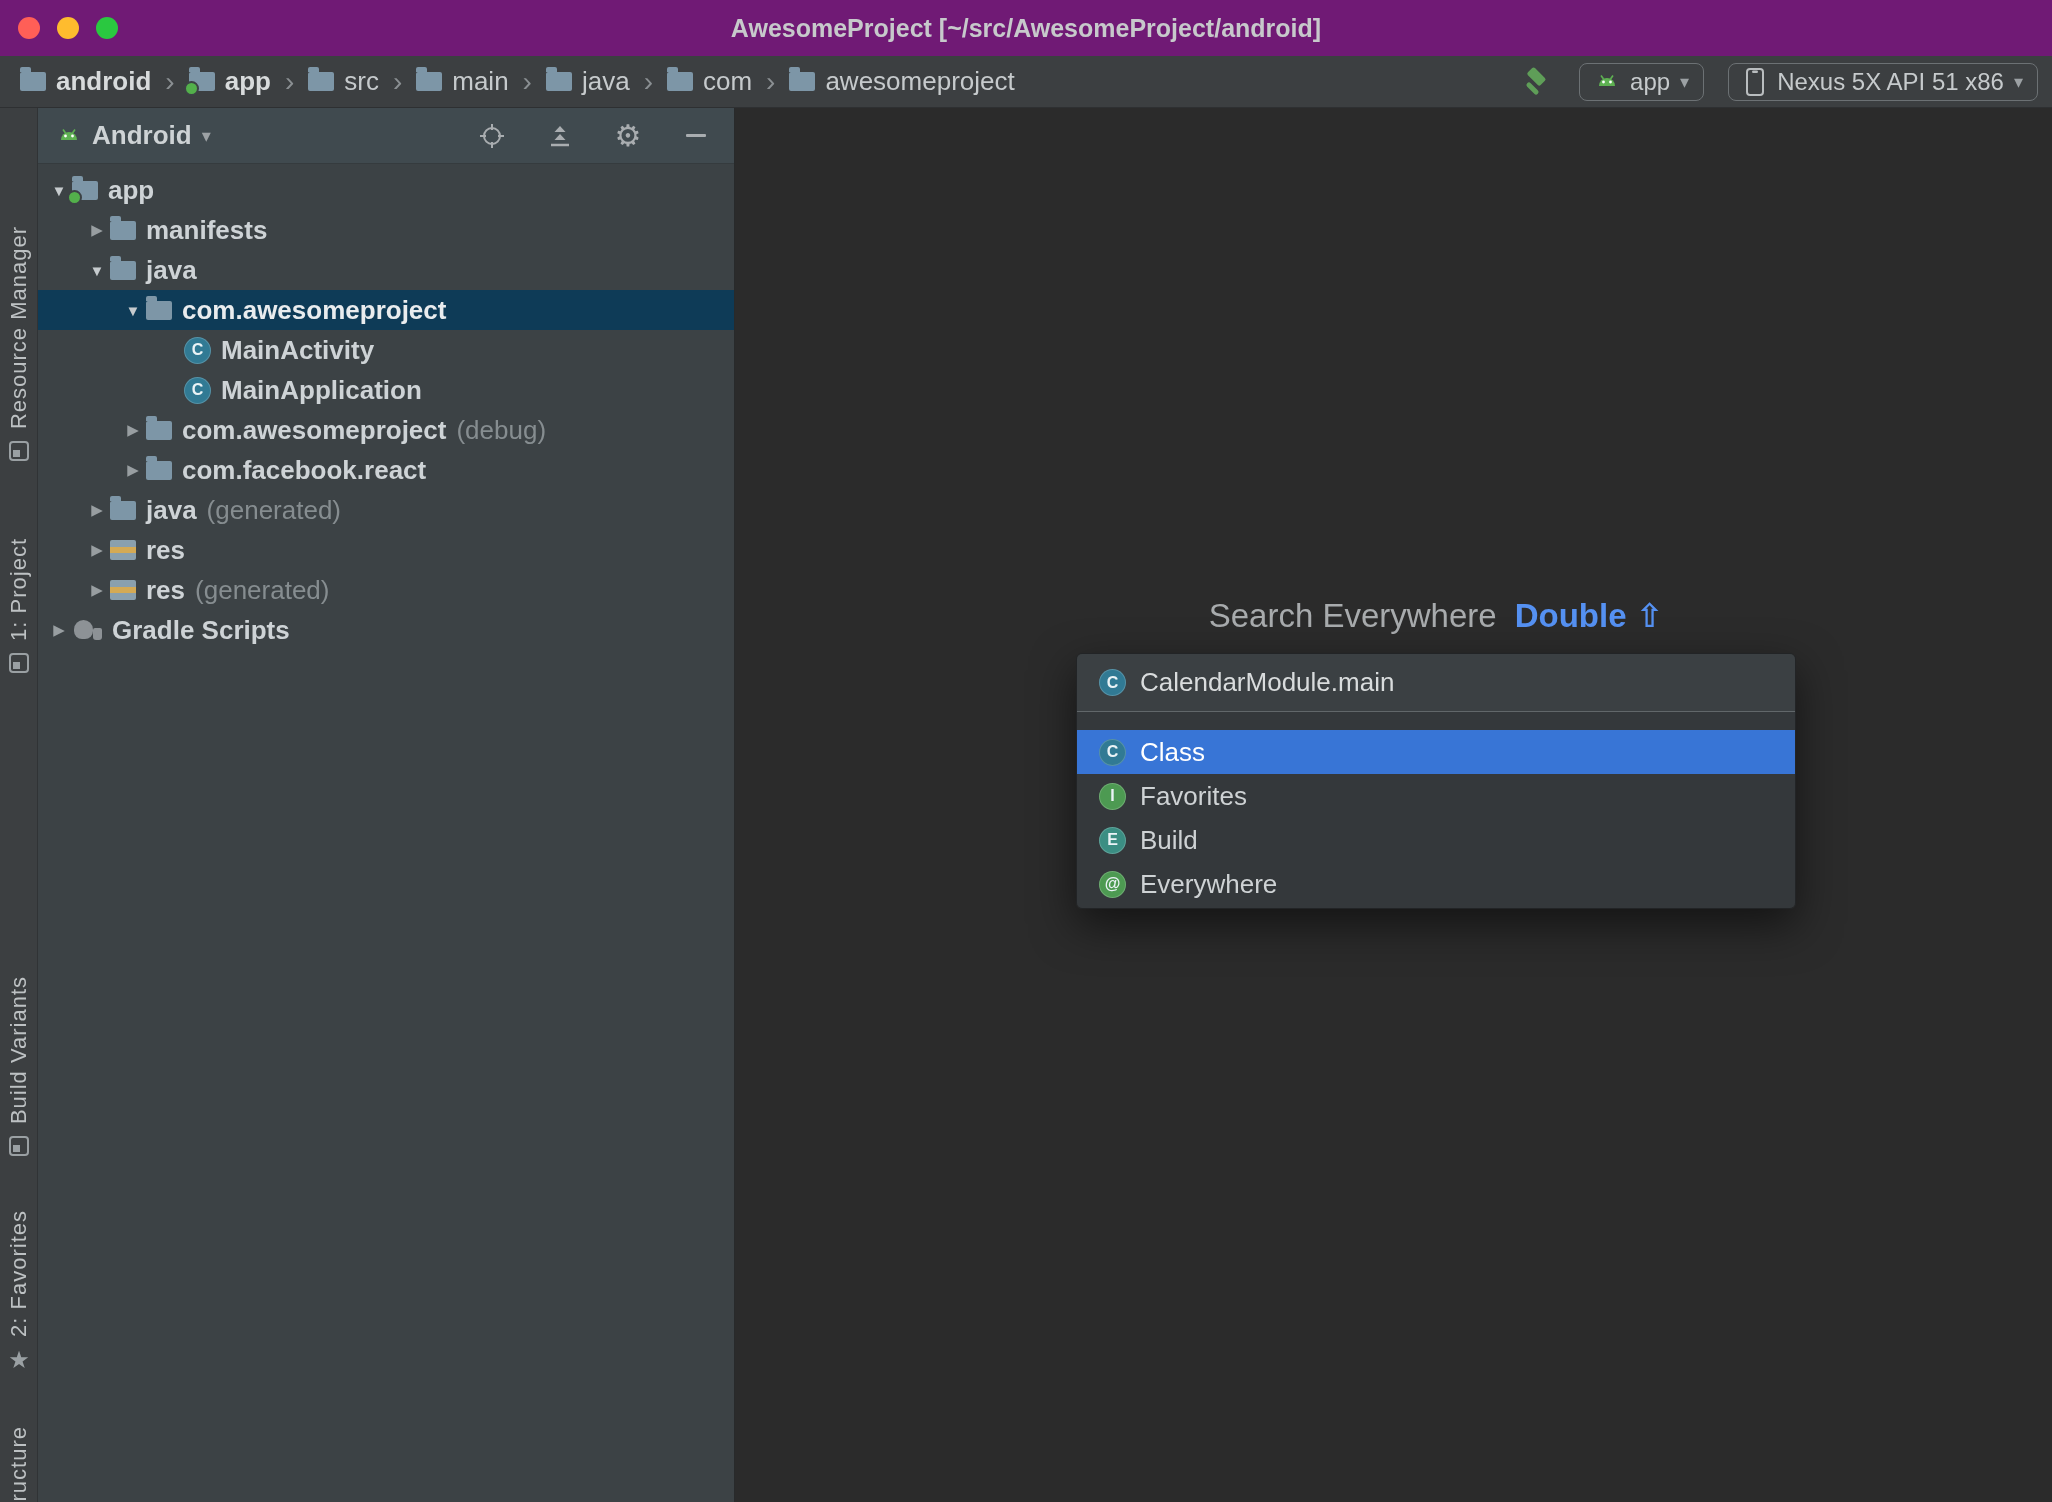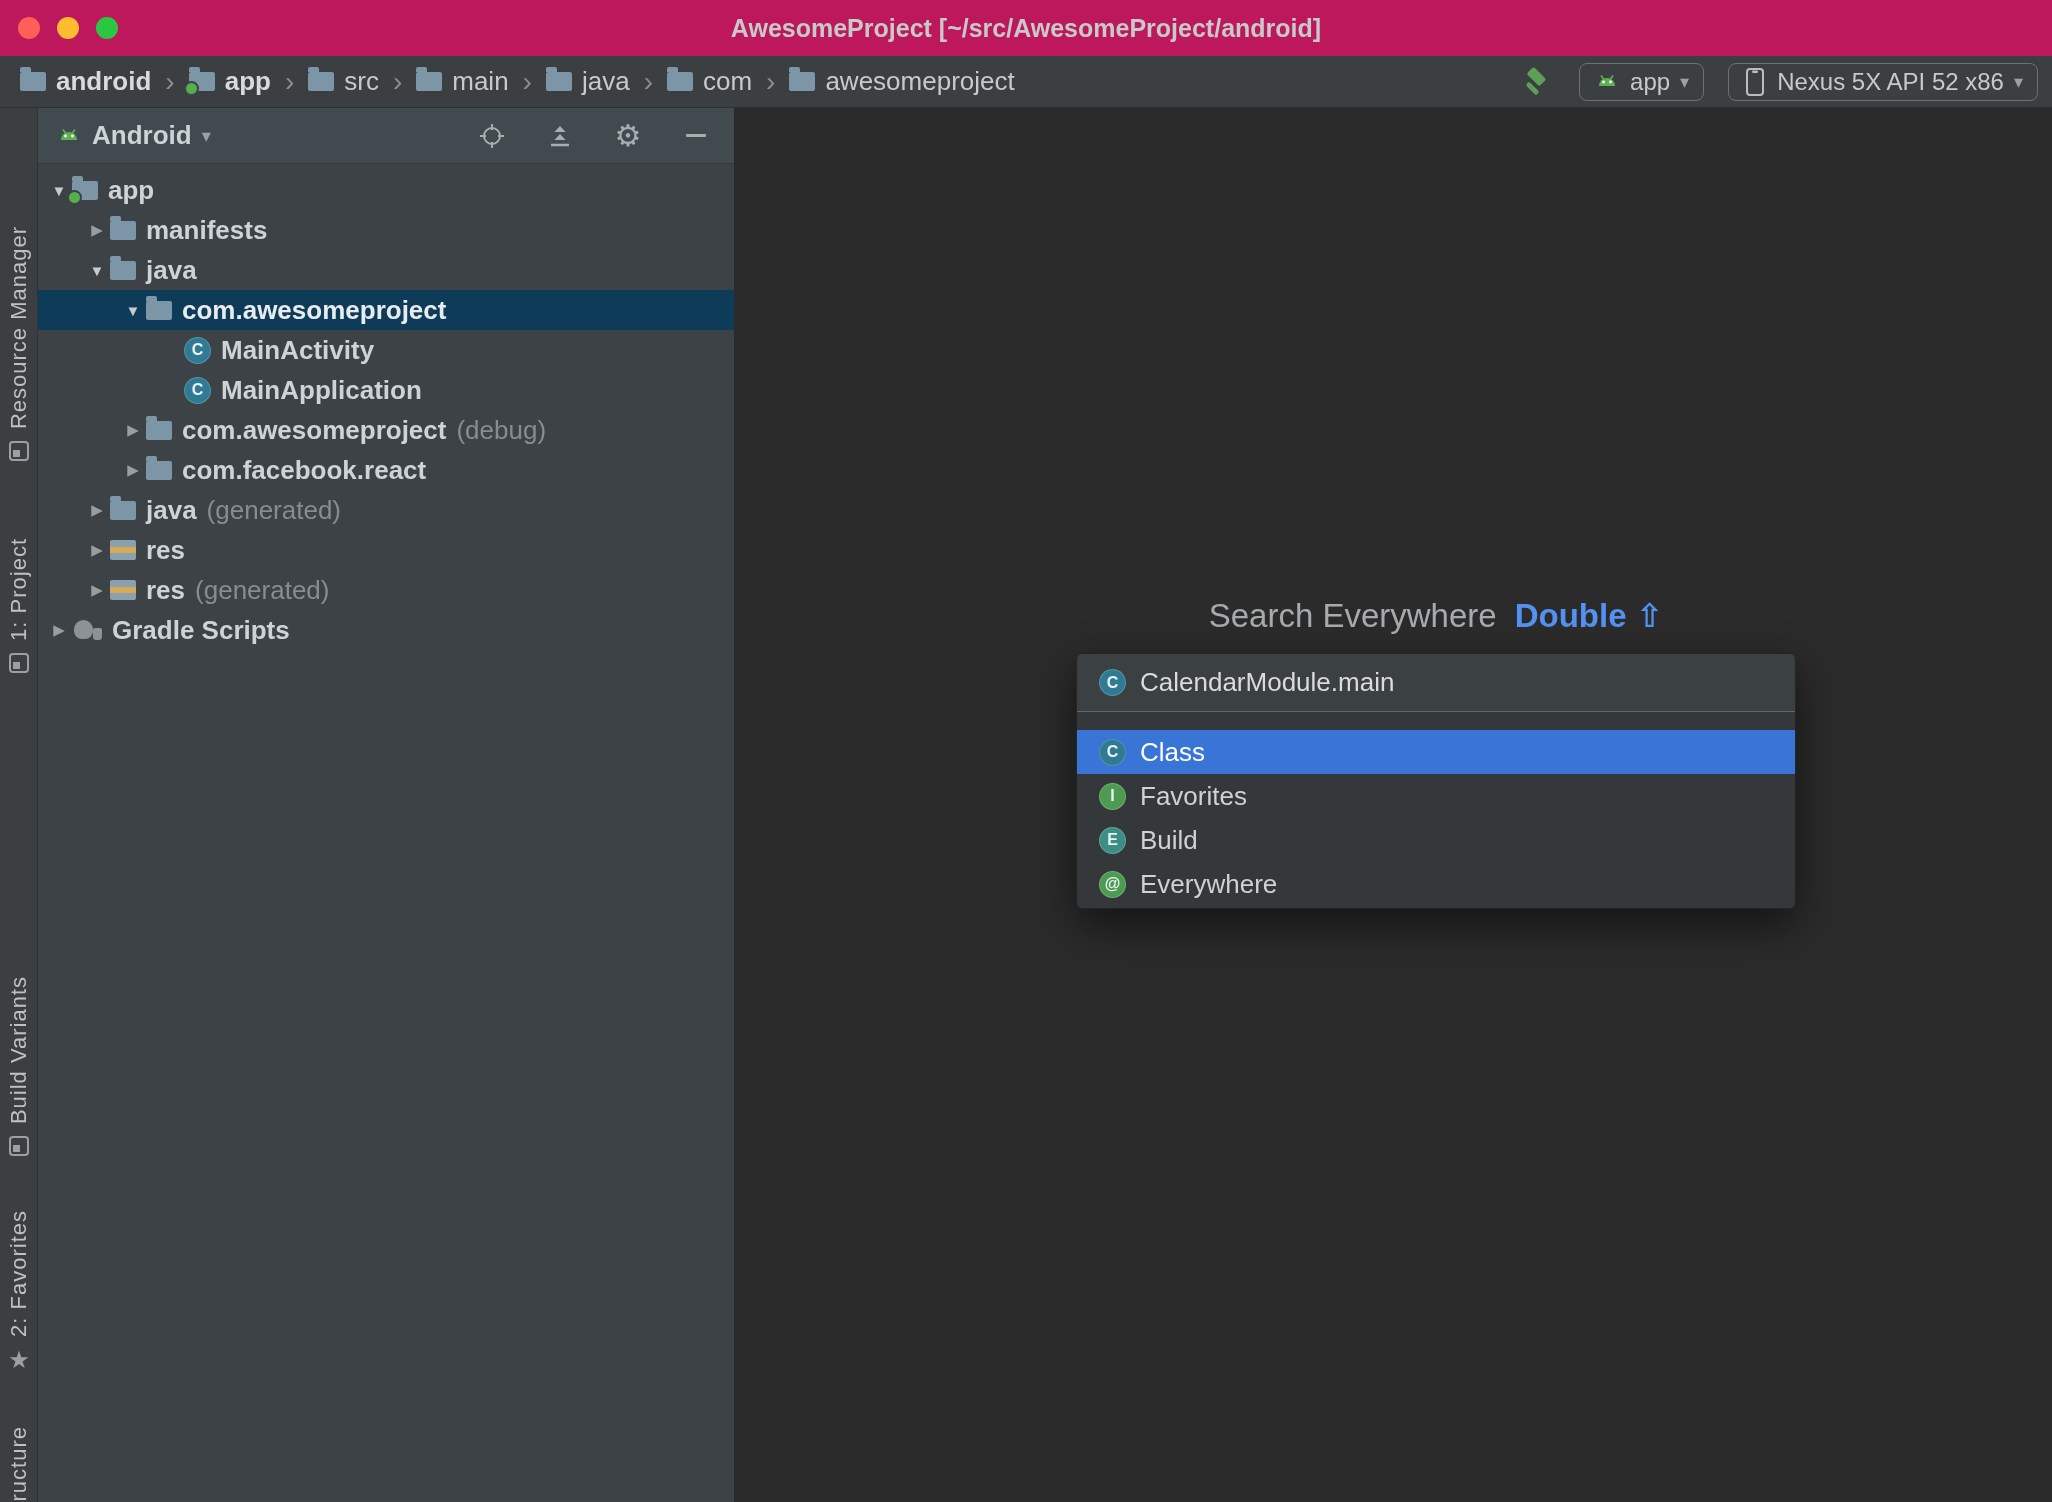--- a/index.html
+++ b/index.html
@@ -7,21 +7,21 @@
   body {
     position:relative;
     background:#2b2b2b;
     font-family:"Liberation Sans","DejaVu Sans",sans-serif;
     -webkit-font-smoothing:antialiased;
   }
 
   
   .titlebar {
     position:absolute; top:0; left:0; width:2052px; height:71px;
-    background:#be185d; border-bottom:1px solid #2a2c2d;
+    background:#701a75; border-bottom:1px solid #2a2c2d;
   }
   .traffic { position:absolute; left:18px; top:0; height:56px; display:flex; align-items:center; gap:17px; }
   .tl { width:22px; height:22px; border-radius:50%; display:inline-block; }
   .tl.red { background:#ff5f57; }
   .tl.yellow { background:#febc2e; }
   .tl.green { background:#2ac840; }
   .wtitle {
     position:absolute; left:0; right:0; top:0; height:56px;
     line-height:56px; text-align:center;
     color:#c7c9cb; font-size:25px; font-weight:600;
@@ -225,21 +225,21 @@
       </svg>
       <span>app</span>
       <span class="caret">▾</span>
     </span>
 
     <span class="pill">
       <svg width="24" height="32" viewBox="0 0 24 32">
         <rect x="4" y="3" width="16" height="26" rx="3" fill="none" stroke="#b9bdbf" stroke-width="2"></rect>
         <rect x="9" y="4.5" width="6" height="2.4" rx="1.2" fill="#b9bdbf"></rect>
       </svg>
-      <span>Nexus 5X API 52 x86</span>
+      <span>Nexus 5X API 51 x86</span>
       <span class="caret">▾</span>
     </span>
   </div>
 </div>
 
 <div class="strip">
   <div class="vitem" style="top:118px">
     <span class="vtext">Resource Manager</span>
     <span class="mini-icon"></span>
   </div>

